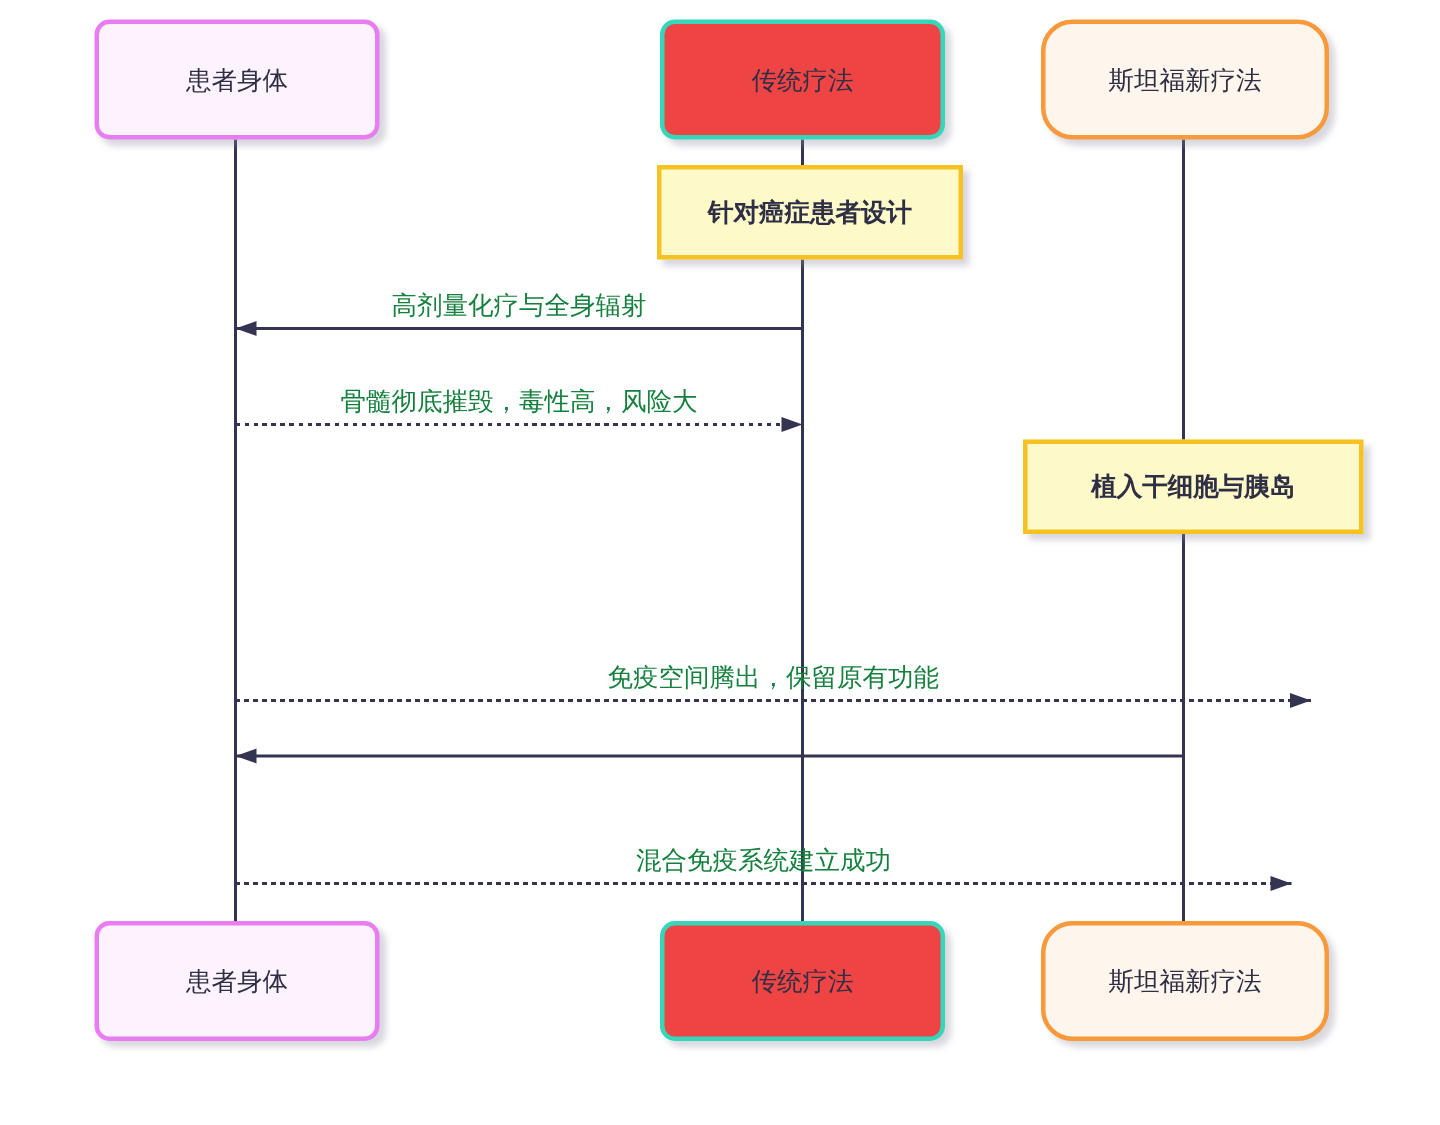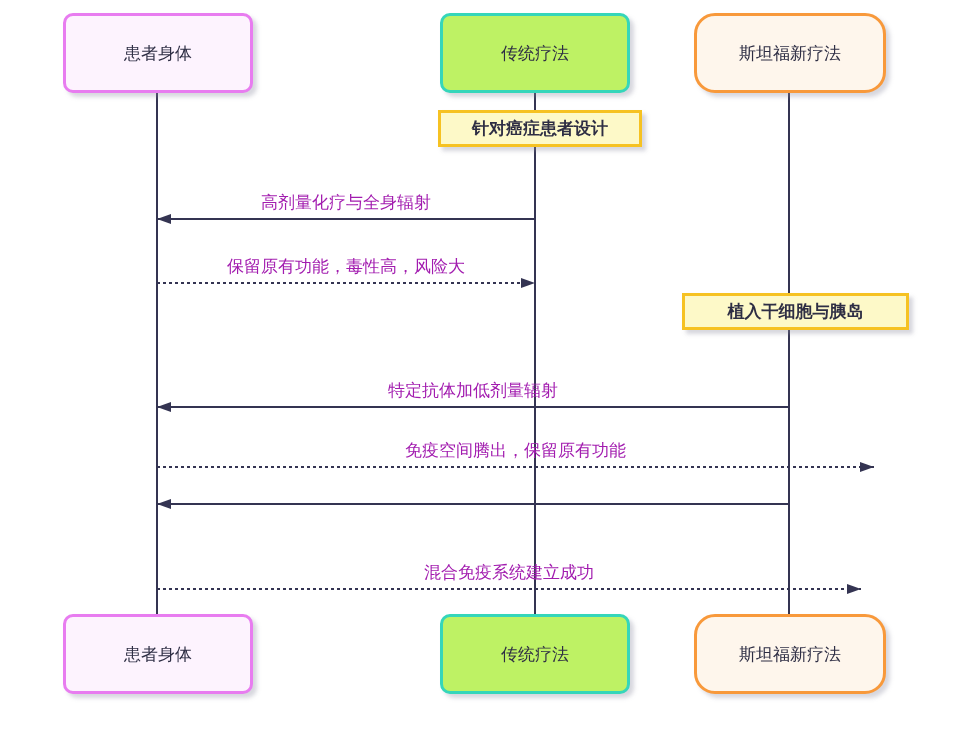--- a/index.html
+++ b/index.html
@@ -1,42 +1,42 @@
 <!DOCTYPE html>
 <html><head>
 <meta charset="utf-8">
 <style>
   html,body{margin:0;padding:0;background:#ffffff;}
   .stage{
     position:relative;width:960px;height:750px;background:#ffffff;overflow:hidden;
-    font-family:Liberation Mono, monospace;
+    font-family:Liberation Serif, serif;
     color:#2e2e44;
   }
   .lifeline{
     position:absolute;top:93px;height:522px;width:2px;background:#343452;
   }
   .actor{
     position:absolute;height:80px;border-radius:10px;border:3px solid;
     display:flex;align-items:center;justify-content:center;
     font-size:17px;box-sizing:border-box;
     box-shadow:4px 4px 4px rgba(140,140,160,0.35);
     background:#fff;
   }
   .actor.pink{border-color:#e87cf0;background:#fdf3fe;}
-  .actor.teal{border-color:#35d6ba;background:#bef264;}
+  .actor.teal{border-color:#35d6ba;background:#ef4444;}
   .actor.orange{border-color:#f8993b;background:#fef6ec;border-radius:21px;}
   .note{
-    position:absolute;height:37px;border:3px solid #f6c222;background:#fdf9c8;
+    position:absolute;height:63px;border:3px solid #f6c222;background:#fdf9c8;
     display:flex;align-items:center;justify-content:center;
     font-size:17px;font-weight:bold;box-sizing:border-box;
     box-shadow:4px 4px 4px rgba(140,140,160,0.35);
   }
   .msg{position:absolute;}
   .msg-text{
-    height:24px;line-height:24px;text-align:center;font-size:17px;color:#a21caf;
+    height:24px;line-height:24px;text-align:center;font-size:17px;color:#15803d;
     white-space:nowrap;
   }
   .msg-line{position:relative;margin-top:2px;height:2px;}
   .msg-line.solid{background:#343452;}
   .msg-line.dotted{
     background:repeating-linear-gradient(90deg,#343452 0 3px,transparent 3px 6px);
   }
   .ah{position:absolute;top:-4px;width:0;height:0;
       border-top:5px solid transparent;border-bottom:5px solid transparent;}
   .ah-left{left:0;border-right:14px solid #343452;}
@@ -66,36 +66,30 @@
   </div>
 
   <div class="msg" style="left:157px;top:192px;width:378px">
     <div class="msg-text">高剂量化疗与全身辐射</div>
     <div class="msg-line solid">
       <i class="ah ah-left"></i>
     </div>
   </div>
 
   <div class="msg" style="left:157px;top:256px;width:378px">
-    <div class="msg-text">保留原有功能，毒性高，风险大</div>
+    <div class="msg-text">骨髓彻底摧毁，毒性高，风险大</div>
     <div class="msg-line dotted">
       <i class="ah ah-right"></i>
     </div>
   </div>
 
   <div class="note" style="left:682px;top:293px;width:227px">
     <span>植入干细胞与胰岛</span>
   </div>
 
-  <div class="msg" style="left:157px;top:380px;width:632px">
-    <div class="msg-text">特定抗体加低剂量辐射</div>
-    <div class="msg-line solid">
-      <i class="ah ah-left"></i>
-    </div>
-  </div>
 
   <div class="msg" style="left:157px;top:440px;width:717px">
     <div class="msg-text">免疫空间腾出，保留原有功能</div>
     <div class="msg-line dotted">
       <i class="ah ah-right"></i>
     </div>
   </div>
 
   <div class="msg" style="left:157px;top:501px;width:632px">
     <div class="msg-line solid">

